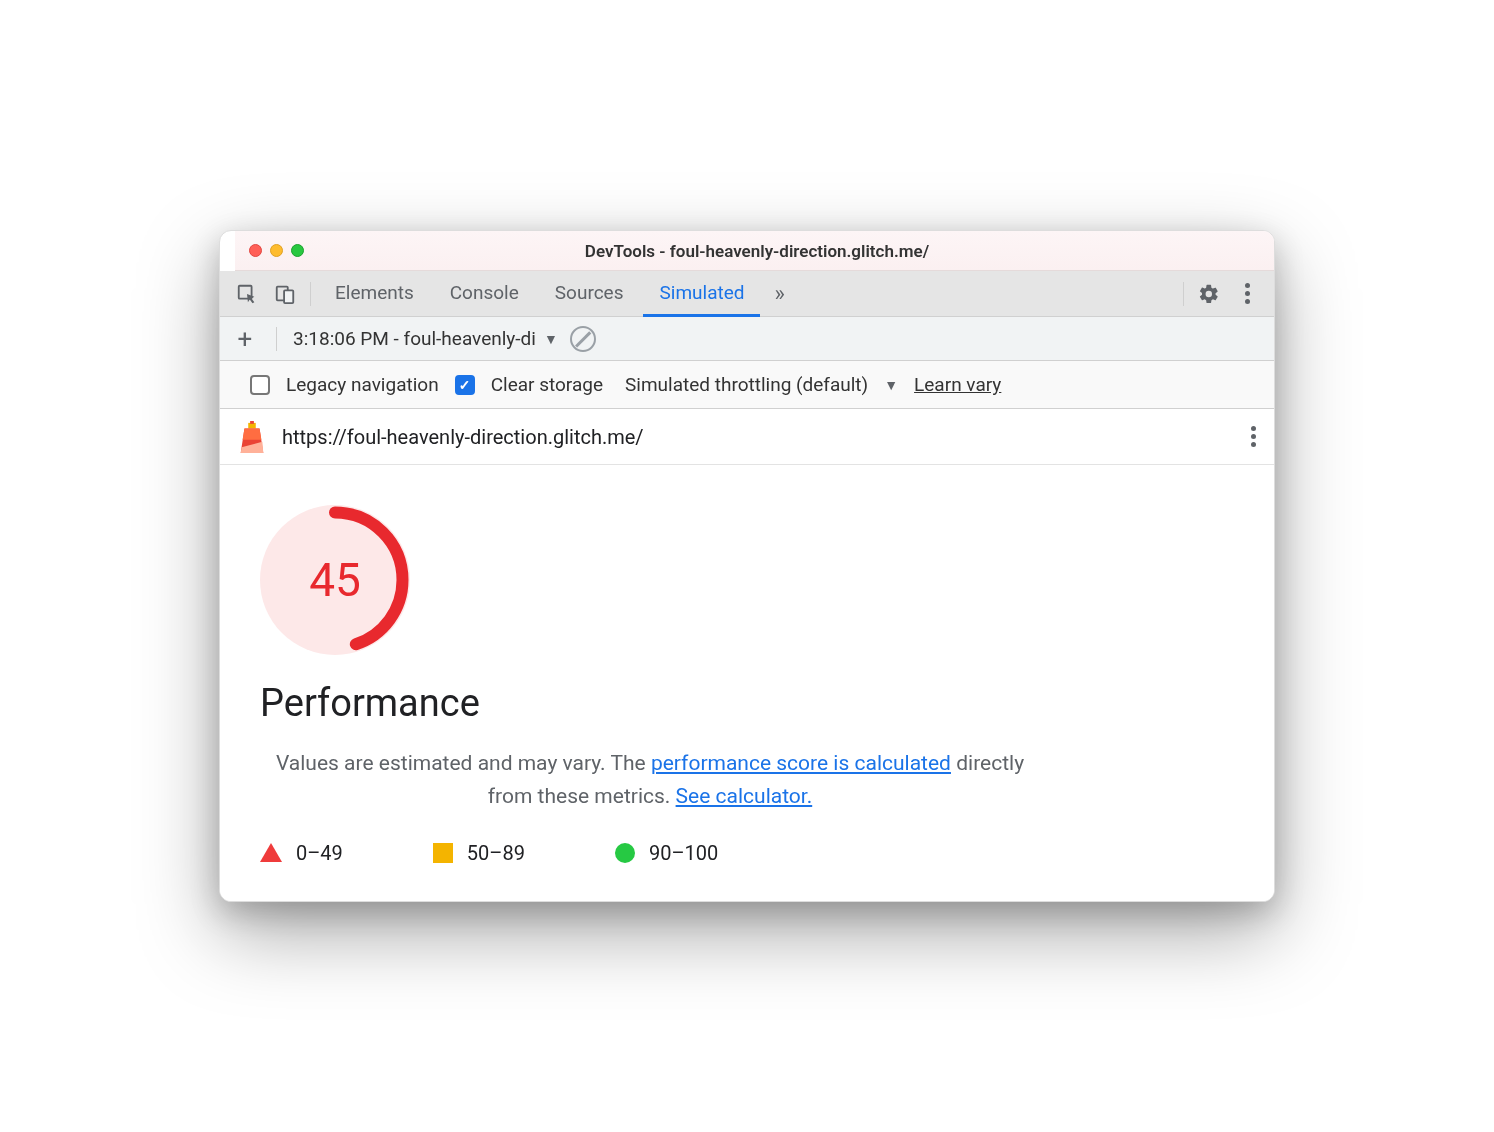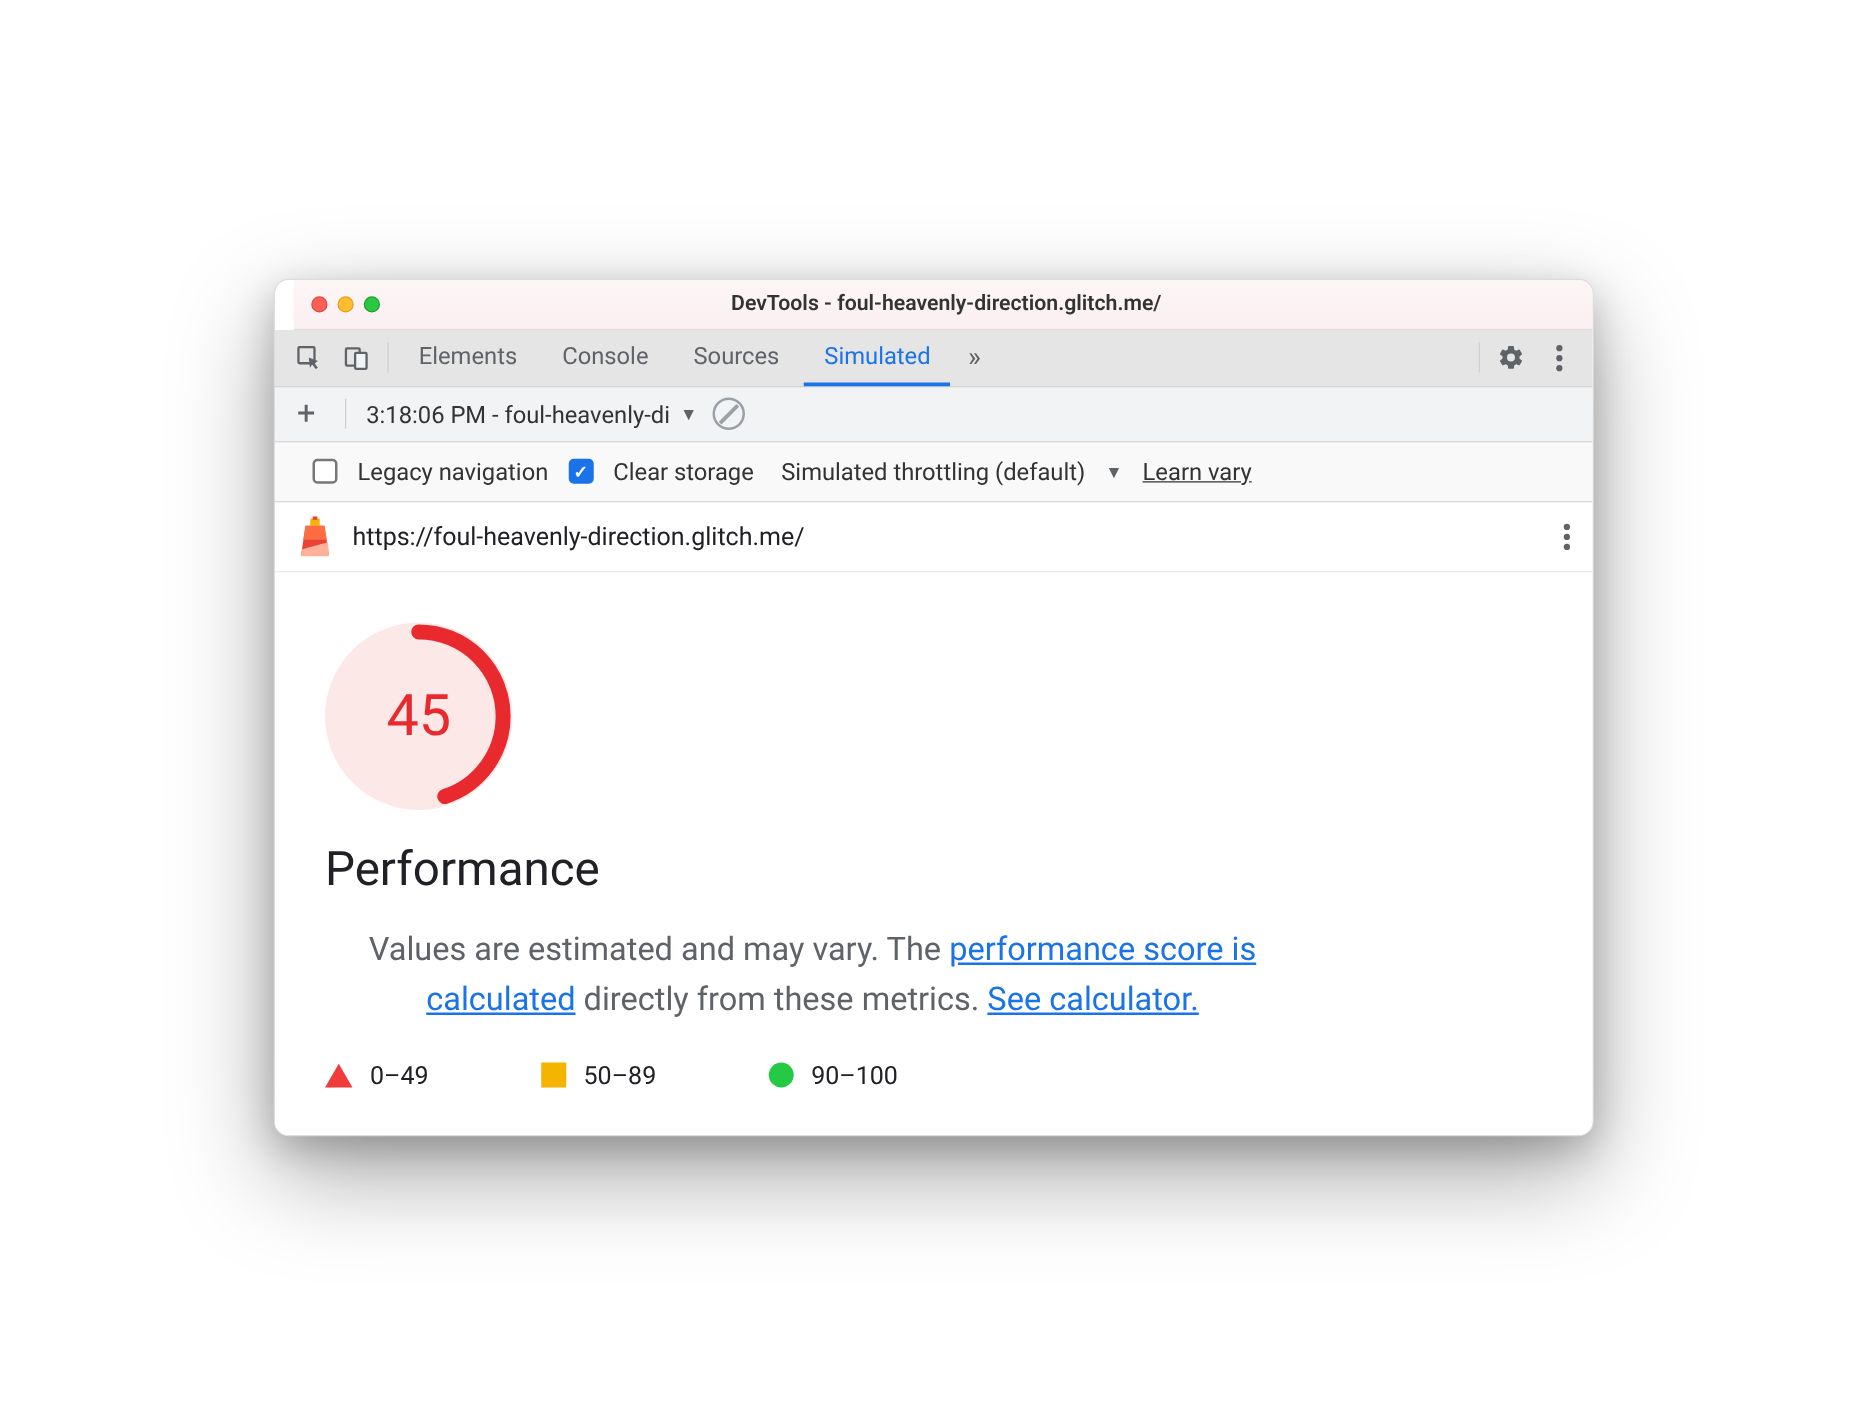--- a/index.html
+++ b/index.html
@@ -137,21 +137,21 @@
     background:#fde8e8;
   }
   .gauge-arc {
     position:absolute; inset:0;
   }
   .gauge-score {
     position:absolute; inset:0; display:flex; align-items:center; justify-content:center;
     font-size: 46px; color:#e8292e; font-weight:400;
   }
   .report h1 { font-size: 38px; font-weight:400; color:#202124; margin-bottom: 22px;}
-  .desc { font-size: 26px; color:#5f6368; max-width: 780px; line-height:1.55; margin-bottom: 28px;}
+  .desc { font-size: 21px; color:#5f6368; max-width: 780px; line-height:1.55; margin-bottom: 28px;}
   .desc a { color:#1a73e8; text-decoration: underline; }
 
   .legend {
     display:flex; gap: 90px; align-items:center; font-size: 20px; color:#202124;
   }
   .legend-item { display:flex; align-items:center; gap: 14px;}
   .shape { width:20px; height:20px; }
   .shape.tri {
     width:0;height:0;border-left:11px solid transparent;border-right:11px solid transparent;
     border-bottom:19px solid #ef3b3b;

